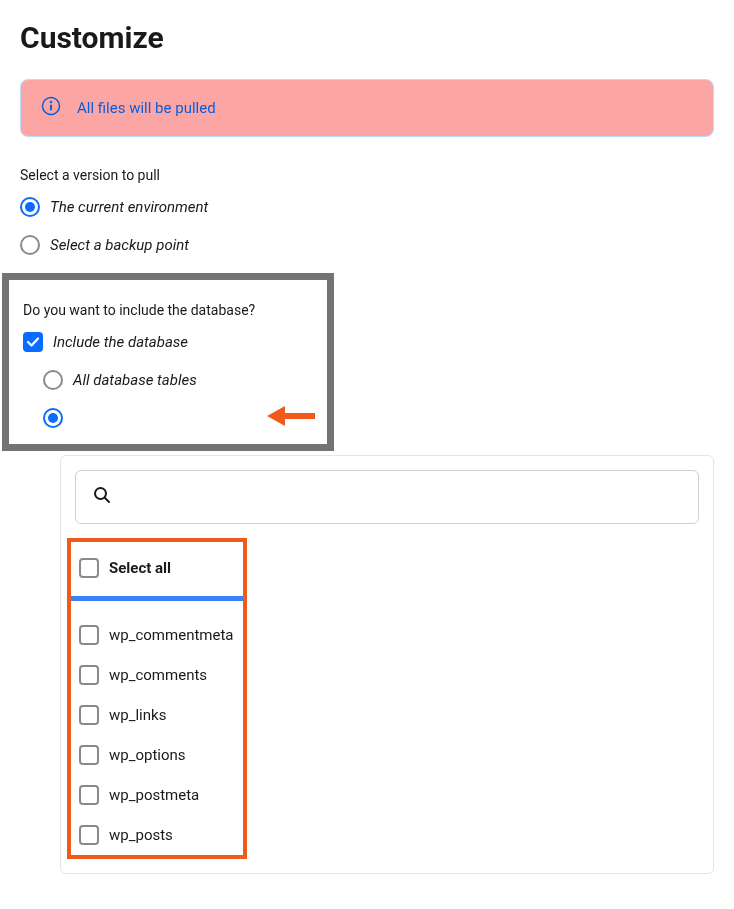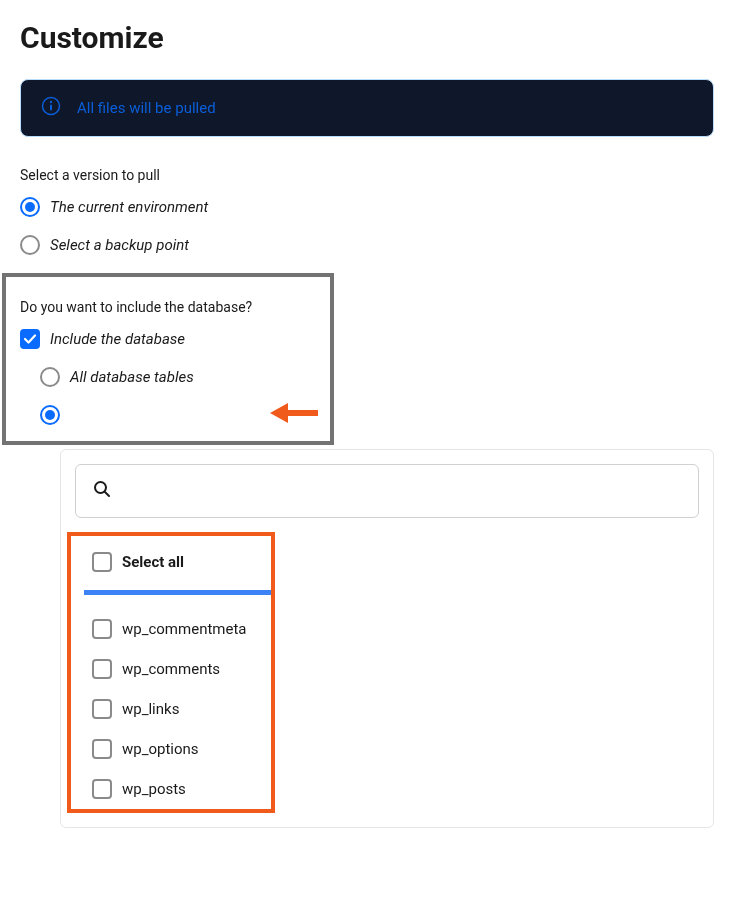--- a/index.html
+++ b/index.html
@@ -12,21 +12,21 @@
     }
     h2 {
       font-size: 30px;
       font-weight: 700;
       margin-bottom: 24px;
     }
     .info-banner {
       display: flex;
       align-items: center;
       gap: 16px;
-      background: #0f172a;
+      background: #fca5a5;
       border: 1px solid #b8dcf9;
       border-radius: 8px;
       padding: 16px 20px;
       margin-bottom: 30px;
     }
     .info-banner svg { flex-shrink: 0; }
     .info-text {
       color: #0a5ed9;
       font-size: 15px;
     }
@@ -74,21 +74,21 @@
       justify-content: center;
       flex-shrink: 0;
     }
     .checkbox.checked {
       background: #0a6cff;
       border-color: #0a6cff;
     }
     .checkbox.checked svg { display: block; }
     .checkbox svg { display: none; }
     .highlight-box-1 {
-      border: 4px solid #737373;
+      border: 7px solid #737373;
       padding: 14px 14px 6px 14px;
       margin-left: -18px;
       margin-right: 380px;
       margin-bottom: 4px;
       position: relative;
     }
     .db-options {
       margin-top: 16px;
     }
     .indent { margin-left: 20px; }
@@ -120,22 +120,22 @@
       display: flex;
       align-items: center;
       border: 1px solid #d0d0d0;
       border-radius: 6px;
       padding: 14px 16px;
       margin-bottom: 14px;
     }
     .highlight-box-2 {
       border: 4px solid #f05a1a;
       margin-left: -8px;
-      width: 208px;
-      padding: 6px 8px 0 21px;
+      width: 180px;
+      padding: 6px 8px 0 8px;
     }
     .select-all-row {
       display: flex;
       align-items: center;
       gap: 10px;
       padding: 10px 0 18px 0;
       font-size: 15px;
       font-weight: 700;
       cursor: pointer;
     }
@@ -244,18 +244,22 @@
       <div class="table-row">
         <span class="checkbox"></span>
         <span>wp_links</span>
       </div>
       <div class="table-row">
         <span class="checkbox"></span>
         <span>wp_options</span>
       </div>
       <div class="table-row">
         <span class="checkbox"></span>
+        <span>wp_postmeta</span>
+      </div>
+      <div class="table-row">
+        <span class="checkbox"></span>
         <span>wp_posts</span>
       </div>
     </div>
   </div>
 
 </div>
 
 </body></html>

